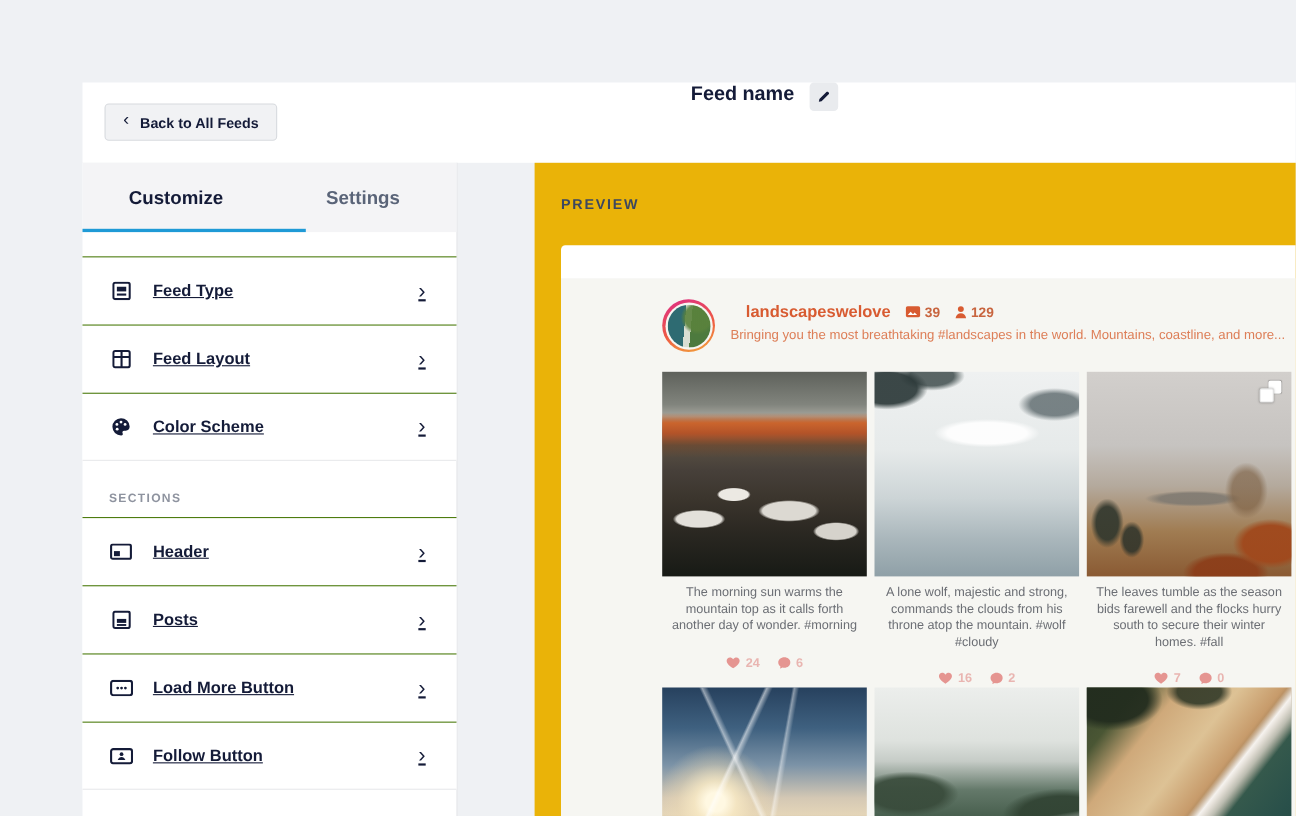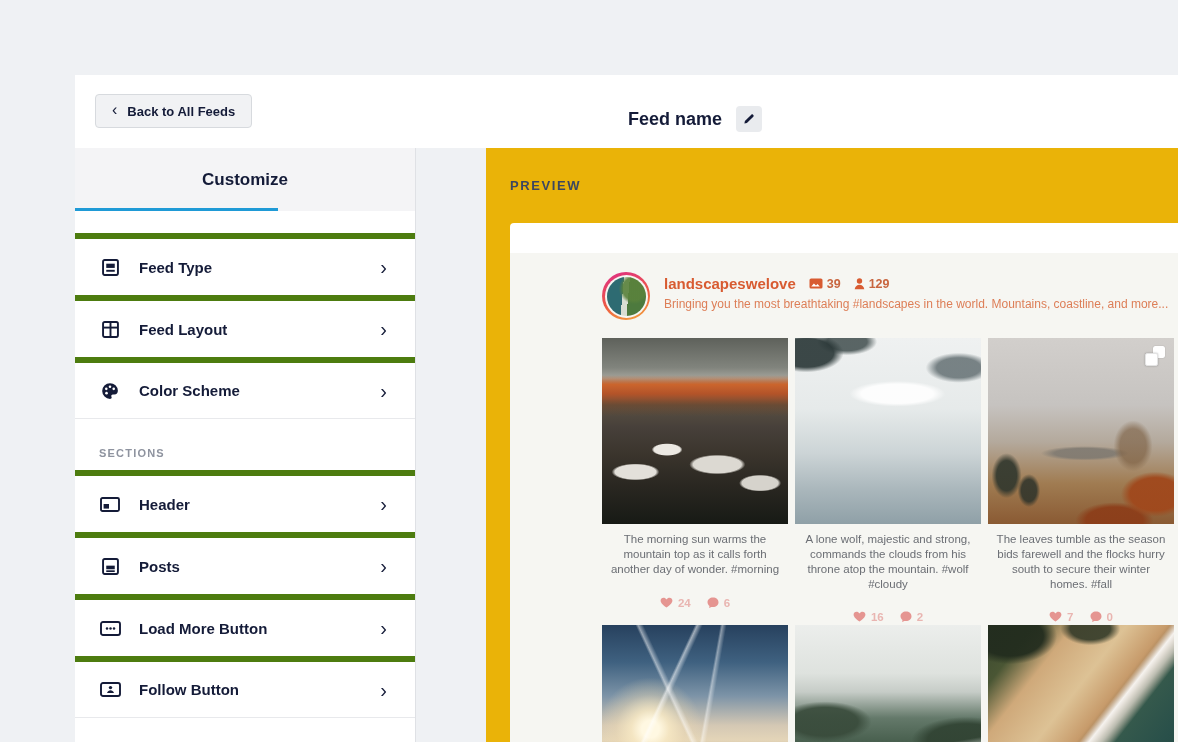--- a/index.html
+++ b/index.html
@@ -19,21 +19,21 @@
   .back-btn {
     position:absolute; left:20px; top:19px; height:34px;
     display:flex; align-items:center; gap:10px;
     background:#f1f2f4; border:1px solid #d7dade; border-radius:4px;
     padding:0 16px; cursor:pointer;
     font-size:13px; font-weight:700; color:#141b38;
   }
   .back-chevron { font-size:16px; font-weight:400; line-height:1; color:#141b38; transform:translateY(-1px); }
   .feed-title-wrap {
     position:absolute; left:553px; top:0; height:88px;
-    display:flex; align-items:center; gap:14px;
+    display:flex; gap:14px;
   }
   .feed-title { font-size:18px; font-weight:700; color:#141b38; }
   .edit-btn {
     width:26px; height:26px; background:#e9ebee; border:none; border-radius:4px;
     display:flex; align-items:center; justify-content:center; cursor:pointer;
   }
   
   .sidebar {
     position:absolute; left:75px; top:148px; width:341px; bottom:0;
     background:#ffffff; border-right:1px solid #dfe1e5;
@@ -42,21 +42,21 @@
   .tab {
     flex:1; display:flex; align-items:center; justify-content:center;
     font-size:17px; cursor:pointer;
   }
   .tab.active { color:#141b38; font-weight:700; }
   .tab.inactive { color:#5a6478; font-weight:600; }
   .tab-underline { position:absolute; left:0; bottom:0; width:203px; height:3px; background:#1f9ad6; }
   .menu { margin-top:22px; }
   .menu-row {
     height:62px; display:flex; align-items:center; padding:0 28px 0 24px;
-    border-top:6px solid #4d7c0f; cursor:pointer; background:#fff;
+    border-top:1px solid #4d7c0f; cursor:pointer; background:#fff;text-decoration:underline;
   }
   .menu-row.last { border-bottom:1px solid #e8e9ec; }
   .row-icon { width:22px; display:flex; justify-content:center; }
   .row-label { margin-left:18px; font-size:15px; font-weight:700; color:#141b38; }
   .row-chevron { margin-left:auto; font-size:20px; line-height:1; color:#141b38; font-weight:400; }
   .sections-label {
     margin:28px 0 11px 24px; font-size:11px; font-weight:700;
     letter-spacing:1.2px; color:#8e939f;
   }
   
@@ -79,21 +79,21 @@
     flex:none; cursor:pointer;
   }
   .avatar-inner { width:100%; height:100%; border-radius:50%; padding:2px; background:#f6f6f2; }
   .avatar-img {
     width:100%; height:100%; border-radius:50%;
     background:
       radial-gradient(circle at 70% 30%, rgba(90,130,60,.9) 0 30%, transparent 40%),
       linear-gradient(95deg,#2e6b72 0 40%,#d9ded3 40% 54%,#4d7a3e 54% 100%);
   }
   .feed-head-text { margin-left:14px; padding-top:3px; }
-  .uname-row { display:flex; align-items:center; gap:7px; }
+  .uname-row { display:flex; align-items:center; gap:7px;margin-left:14px; }
   .uname { font-size:15px; font-weight:700; color:#d85b31; cursor:pointer; }
   .stat { display:flex; align-items:center; gap:4px; margin-left:6px; }
   .stat-num { font-size:12.5px; font-weight:600; color:#c8653f; }
   .bio { margin-top:5px; font-size:12px; color:#dd7e57; line-height:1.3; }
   
   .feed-grid { margin-top:18px; display:grid; grid-template-columns:repeat(3,186px); column-gap:7px; row-gap:0; }
   .post-img { width:186px; height:186px; position:relative; cursor:pointer; }
   .caption {
     margin-top:8px; min-height:46px; padding:0 6px; text-align:center;
     font-size:11.5px; line-height:15px; color:#6b6e74;
@@ -161,20 +161,21 @@
             <path d="M1.4 10.6l.5-2.5L8.3 1.7c.5-.5 1.2-.5 1.7 0l.3.3c.5.5.5 1.2 0 1.7L3.9 10.1l-2.5.5z" fill="#141b38"></path>
           </svg>
       </span>
     </button>
   </div>
 </div>
 
 <div class="sidebar">
   <div class="tabbar">
     <div class="tab active">Customize</div>
+    <div class="tab inactive">Settings</div>
     <div class="tab-underline"></div>
   </div>
 
   <div class="menu">
     <div class="menu-row">
       <span class="row-icon">
         <svg width="17" height="17" viewBox="0 0 16 16">
             <rect x="1" y="1" width="14" height="14" rx="1.5" fill="none" stroke="#141b38" stroke-width="1.8"></rect>
             <rect x="4" y="4.4" width="8" height="4" fill="#141b38"></rect>
             <rect x="4" y="10.2" width="8" height="1.8" fill="#141b38"></rect>

